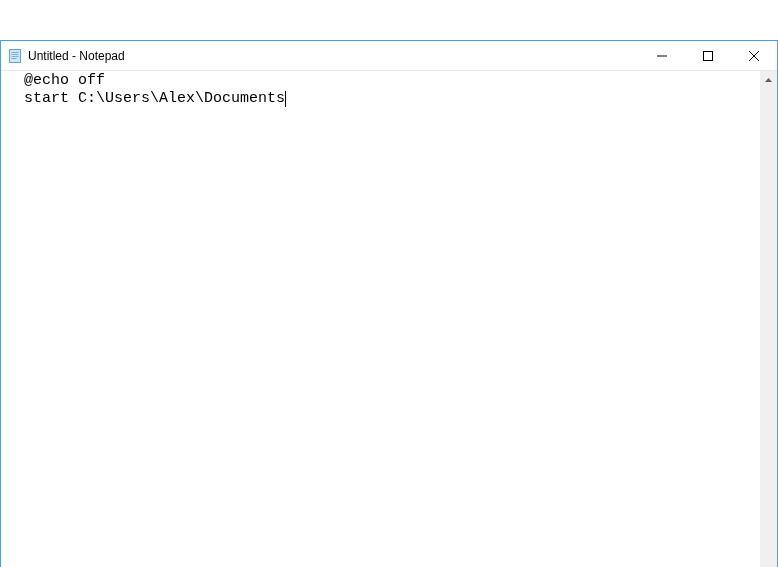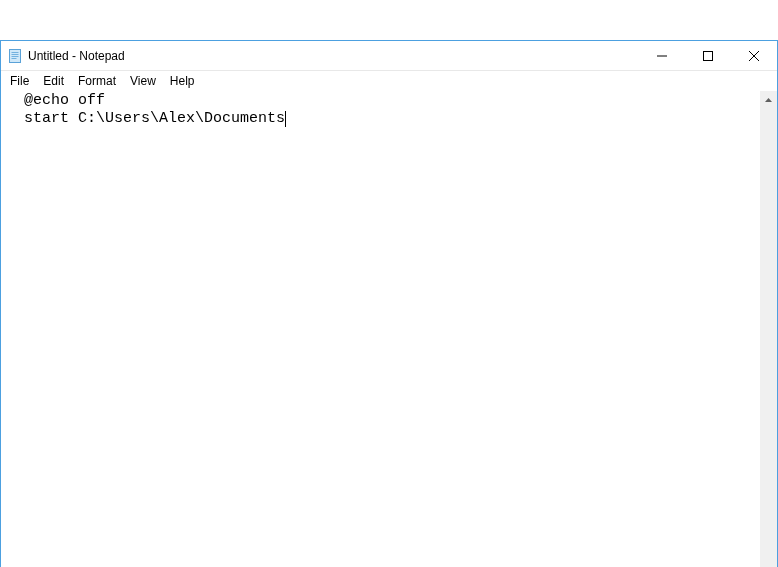--- a/index.html
+++ b/index.html
@@ -167,27 +167,20 @@
       </div>
       <div class="window-control close">
         <svg width="10" height="10" viewBox="0 0 10 10">
           <line x1="0" y1="0" x2="10" y2="10" stroke="#000" stroke-width="1"></line>
           <line x1="10" y1="0" x2="0" y2="10" stroke="#000" stroke-width="1"></line>
         </svg>
       </div>
     </div>
   </div>
 
-  <div class="menubar">
-    <div class="menu-item">File</div>
-    <div class="menu-item">Edit</div>
-    <div class="menu-item">Format</div>
-    <div class="menu-item">View</div>
-    <div class="menu-item">Help</div>
-  </div>
 
   <div class="content-area">
     <div class="editor-wrap"><span>@echo off
 start C:\Users\Alex\Documents</span><span class="text-cursor"></span></div>
     <div class="scrollbar-vertical">
       <div class="scrollbar-arrow">
         <svg width="7" height="4" viewBox="0 0 7 4">
             <path d="M3.5 0 L7 4 L0 4 Z" fill="#606060"></path>
           </svg>
       </div>

